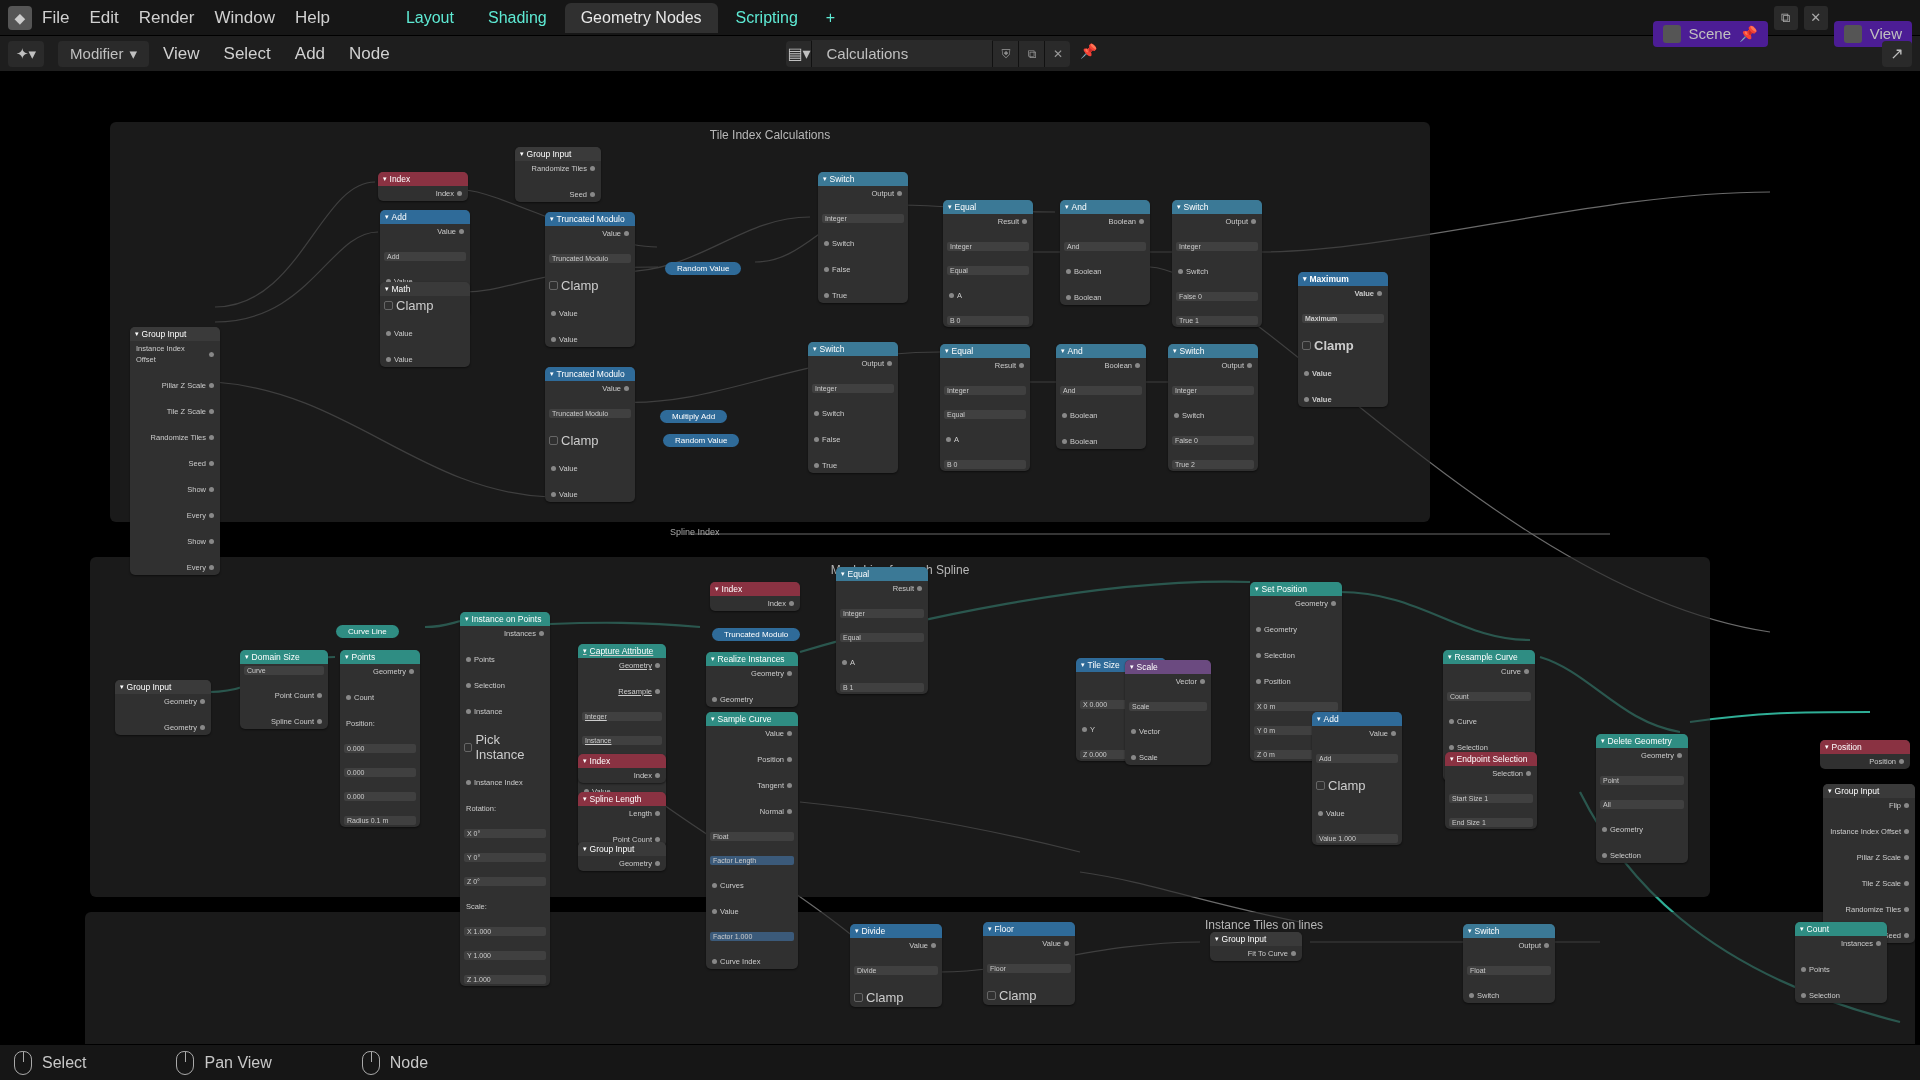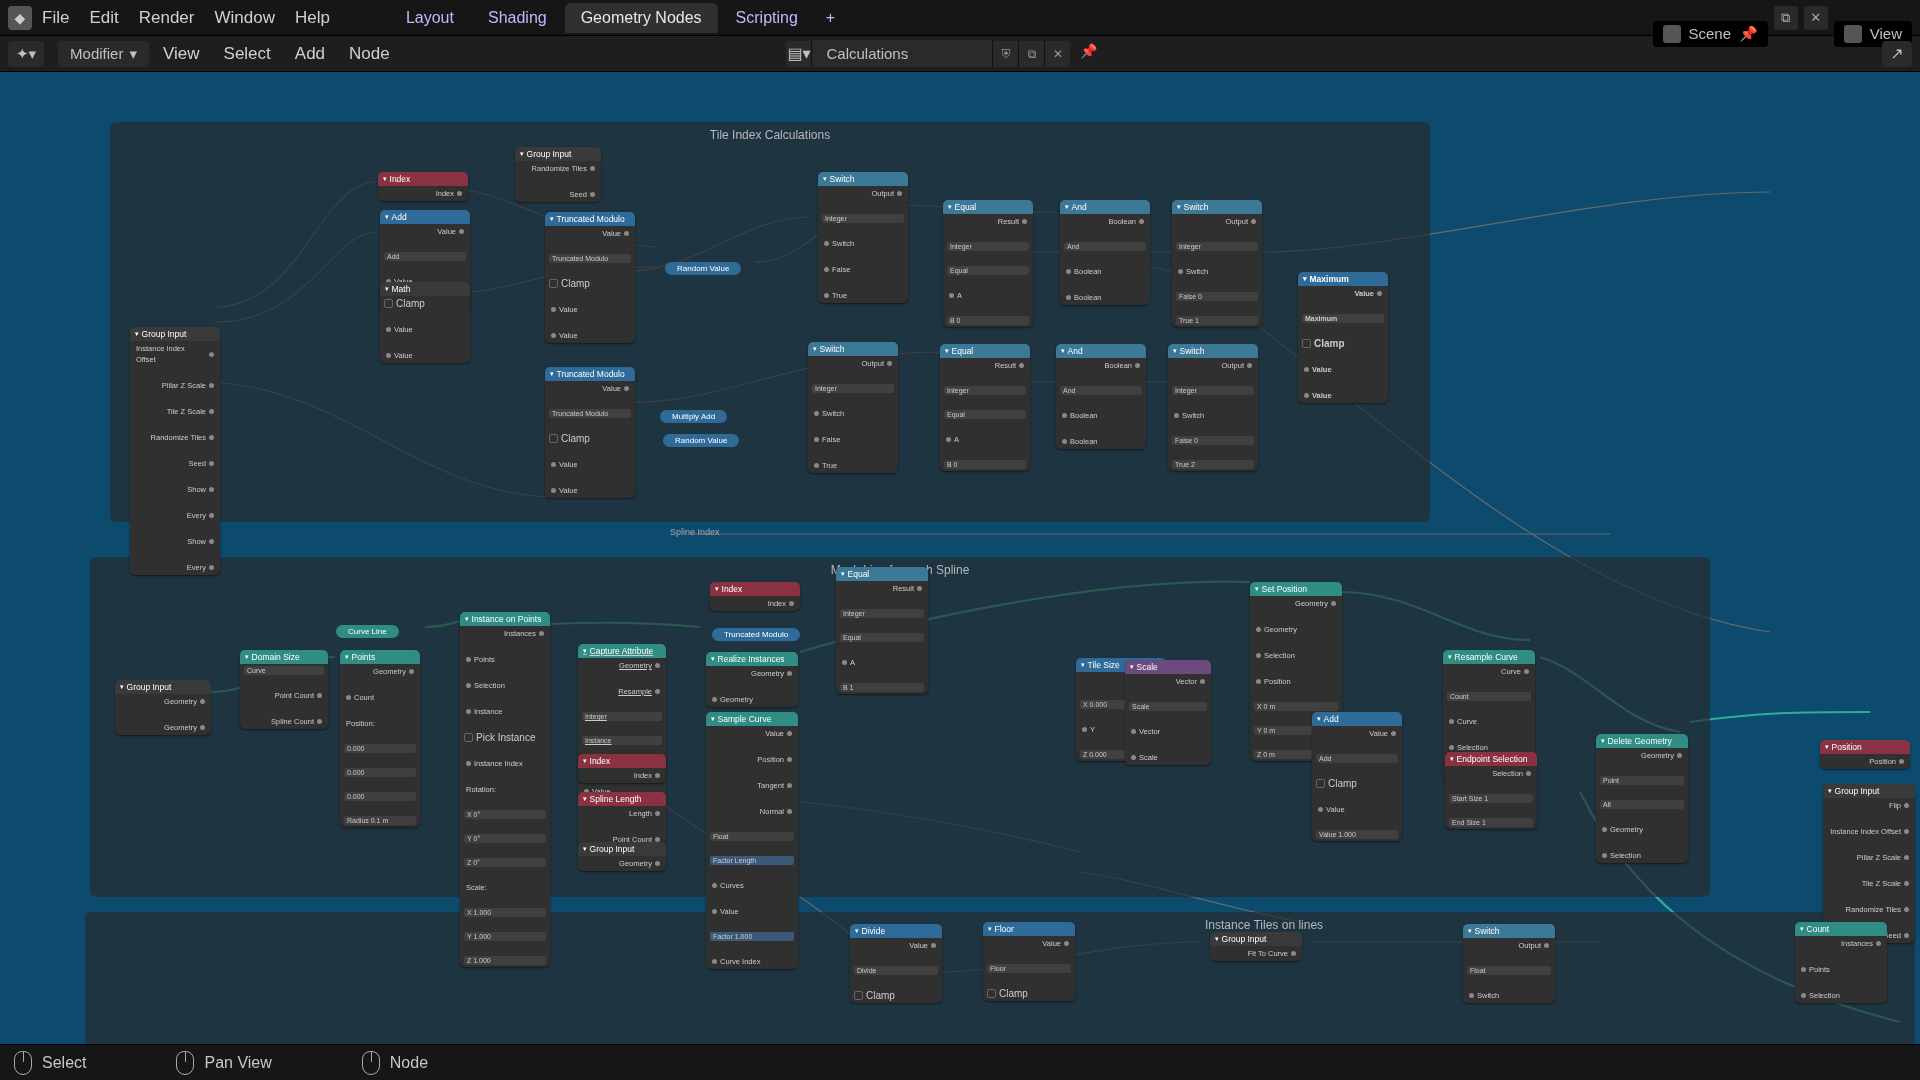--- a/index.html
+++ b/index.html
@@ -4,25 +4,25 @@
 <style>
 * { margin:0; padding:0; box-sizing:border-box; font-family:sans-serif; user-select:none; }
 body { background:#1a1a1a; width:1920px; height:1080px; overflow:hidden; color:#c0c0c0; position:relative; }
 
 
 .topbar { height:36px; background:#161616; display:flex; align-items:center; padding:0 8px; border-bottom:1px solid #000; }
 .logo { width:24px; height:24px; background:#555; border-radius:4px; margin-right:10px; display:flex; align-items:center; justify-content:center; font-size:14px; color:#ccc;}
 .menu { display:flex; gap:20px; font-size:17px; }
 .menu span { color:#d0d0d0; cursor:pointer; }
 .tabs { display:flex; margin-left:60px; gap:2px; }
-.tab { padding:6px 16px; font-size:16px; color:#c4b5fd; border-radius:6px 6px 0 0; cursor:pointer; }
+.tab { padding:6px 16px; font-size:16px; color:#5eead4; border-radius:6px 6px 0 0; cursor:pointer; }
 .tab.active { background:#303030; color:#e8e8e8; }
 .tab.plus { padding:6px 10px; }
 .topright { margin-left:auto; display:flex; align-items:center; gap:6px; }
-.scene-box, .view-box { background:#000000; border-radius:4px; padding:4px 10px; font-size:15px; display:flex; align-items:center; gap:8px;margin-top:32px; }
+.scene-box, .view-box { background:#4c1d95; border-radius:4px; padding:4px 10px; font-size:15px; display:flex; align-items:center; gap:8px;margin-top:32px; }
 .scene-box .ico, .view-box .ico { width:18px; height:18px; background:#555; border-radius:3px; }
 .iconbtn { width:24px; height:24px; background:#2a2a2a; border-radius:3px; display:flex; align-items:center; justify-content:center; font-size:13px; color:#aaa; cursor:pointer;}
 
 
 .secondbar { height:36px; background:#1e1e1e; display:flex; align-items:center; padding:0 8px; gap:14px; border-bottom:1px solid #000; }
 .dropdown { background:#2a2a2a; border-radius:4px; padding:4px 12px; font-size:15px; display:flex; align-items:center; gap:6px; cursor:pointer;}
 .dropdown.sm { padding:4px 8px; }
 .menu2 { display:flex; gap:24px; font-size:17px; color:#d0d0d0; }
 .menu2 span{ cursor:pointer;}
 .nodegroup { display:flex; align-items:center; gap:0; margin-left:auto; margin-right:auto; }
@@ -33,35 +33,35 @@
 .ng-btn:last-child{border-radius:0 4px 4px 0;}
 .pin{ width:22px;height:22px; color:#888; margin-left:10px; font-size:14px;}
 .arrowbtn{ width:30px;height:26px; background:#2a2a2a; border-radius:4px;display:flex;align-items:center;justify-content:center; margin-left:auto;}
 
 
 .toolbar { position:absolute; left:12px; top:92px; display:flex; flex-direction:column; gap:8px; }
 .tool { width:50px; height:50px; background:#2a2a2a; border-radius:8px; display:flex; align-items:center; justify-content:center; color:#ccc; font-size:20px; cursor:pointer;}
 .tool.active { background:#3a5878; }
 
 
-.canvas { position:absolute; left:0; top:72px; right:0; bottom:36px; background:#0c4a6e; overflow:hidden; }
+.canvas { position:absolute; left:0; top:72px; right:0; bottom:36px; background:#000000; overflow:hidden; }
 .frame { position:absolute; background:rgba(40,40,40,0.65); border-radius:6px; }
 .frame-title { position:absolute; top:6px; left:50%; transform:translateX(-50%); font-size:12px; color:#b8b8b8; }
 
 
 .node { position:absolute; background:#303030; border-radius:5px; font-size:8px; color:#ccc; box-shadow:0 1px 2px rgba(0,0,0,0.5); overflow:hidden;}
 .node .hdr { padding:2px 5px; font-size:8.5px; color:#fff; display:flex; align-items:center; gap:3px;}
 .node .hdr::before{content:"▾"; font-size:7px;}
 .node .body { padding:2px 4px; display:flex; flex-direction:column; gap:15px;}
 .row { display:flex; justify-content:space-between; align-items:center; font-size:7.5px; line-height:11px; padding:0 2px;}
 .row .sock{ width:5px; height:5px; border-radius:50%; background:#888;}
 .row.out{ justify-content:flex-end; gap:3px;}
 .row.in{ justify-content:flex-start; gap:3px;}
 .field{ background:#404040; border-radius:2px; padding:1px 3px; font-size:7px; display:flex; justify-content:space-between;}
-.check{ display:flex; align-items:center; gap:3px; font-size:10px;}
+.check{ display:flex; align-items:center; gap:3px; font-size:13px;}
 .check::before{content:""; width:7px;height:7px;border:1px solid #666;border-radius:2px;}
 
 .h-teal{ background:#2f8d83;}
 .h-cyan{ background:#3b7996;}
 .h-blue{ background:#2f6b99;}
 .h-red{ background:#8a3242;}
 .h-dark{ background:#3a3a3a;}
 .h-purple{ background:#6b4a80;}
 .h-pill{ background:#2f6b99; border-radius:10px; padding:2px 8px; font-size:8px; color:#fff; position:absolute; display:flex; align-items:center; gap:4px;}
 .h-pill.teal{background:#2f8d83;}

